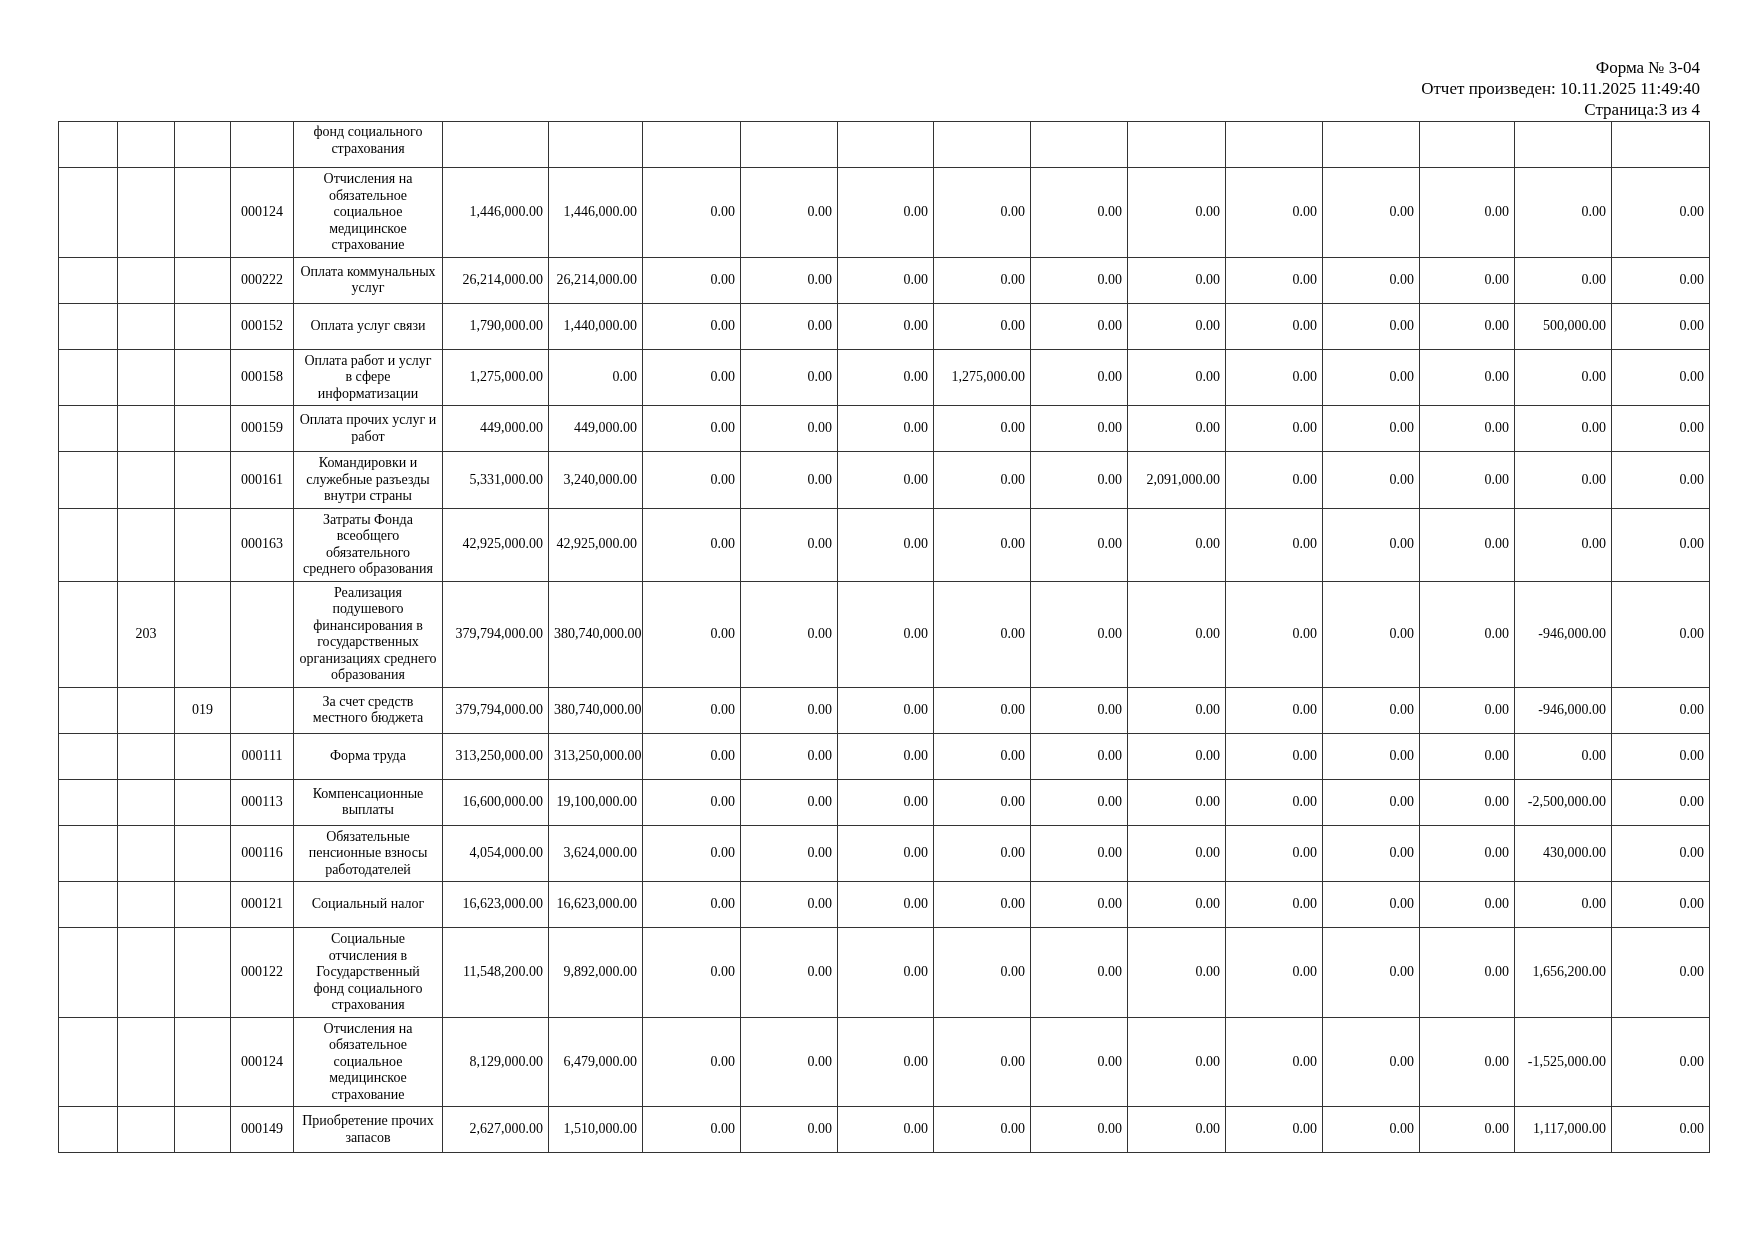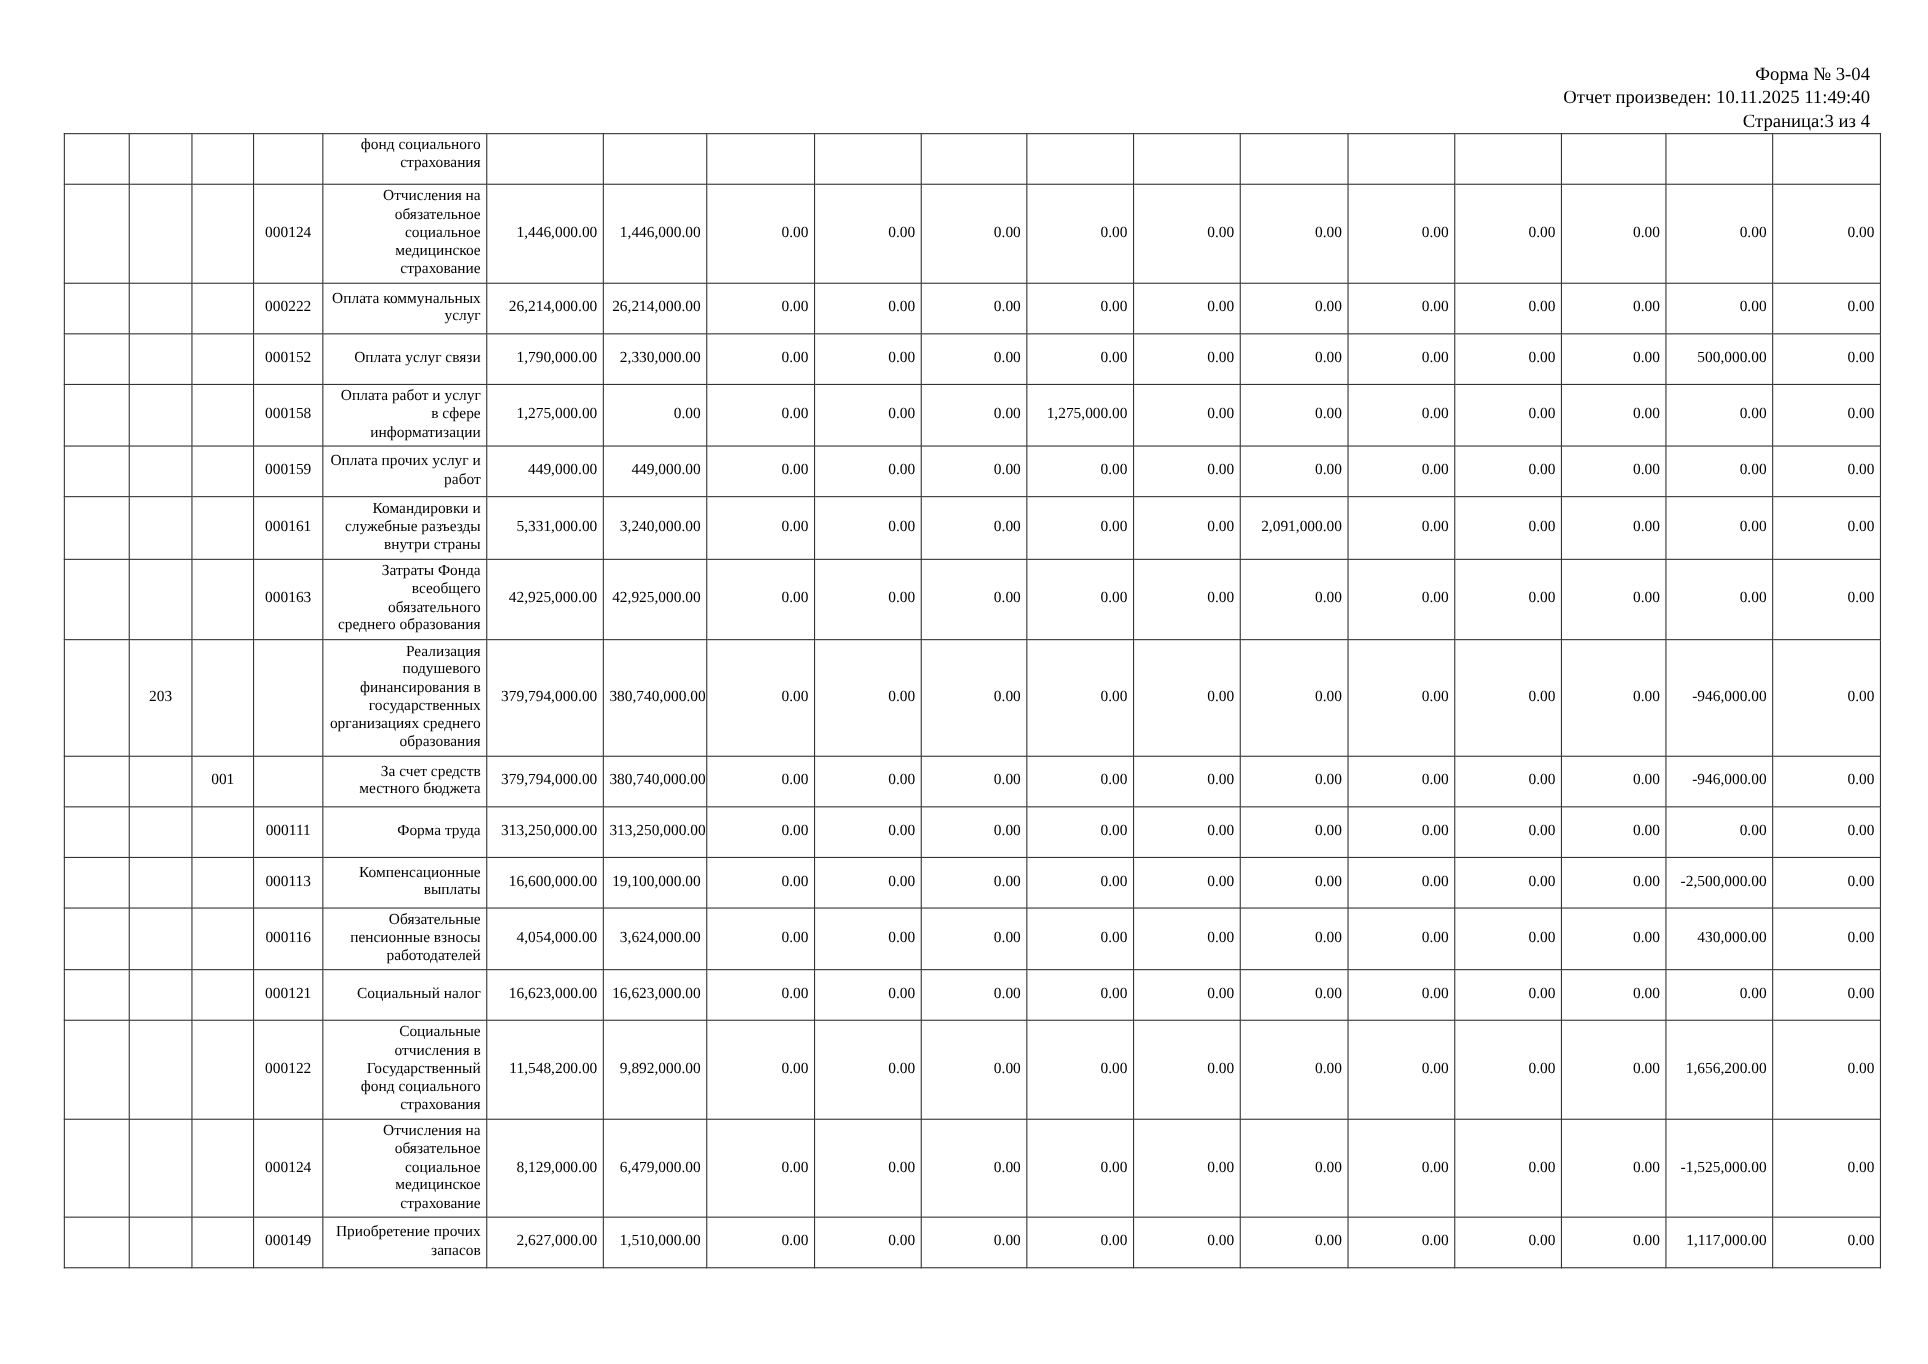--- a/index.html
+++ b/index.html
@@ -32,21 +32,21 @@
   table.report-table td {
     border: 1.5px solid #333;
     font-size: 14px;
     line-height: 16.5px;
     padding: 3px 5px;
     vertical-align: middle;
     overflow: hidden;
   }
   table.report-table tr { height: 46px; }
   td.cell-code { text-align: center; padding: 3px 2px; }
-  td.cell-desc { text-align: right; white-space: pre-line; }
+  td.cell-desc { text-align: center; white-space: pre-line; }
   td.cell-num  { text-align: right; }
   tr.continuation { height: 60px; }
   tr.continuation td.cell-desc { vertical-align: top; padding-top: 2px; }
 </style>
 </head>
 <body>
 
 <div class="page">
 
   <div class="report-header">
@@ -143,21 +143,21 @@
           <td class="cell-num">0.00</td>
           <td class="cell-num">0.00</td>
         </tr>
         <tr>
           <td class="cell-code"></td>
           <td class="cell-code"></td>
           <td class="cell-code"></td>
           <td class="cell-code">000152</td>
           <td class="cell-desc">Оплата услуг связи</td>
           <td class="cell-num">1,790,000.00</td>
-          <td class="cell-num">2,330,000.00</td>
+          <td class="cell-num">1,440,000.00</td>
           <td class="cell-num">0.00</td>
           <td class="cell-num">0.00</td>
           <td class="cell-num">0.00</td>
           <td class="cell-num">0.00</td>
           <td class="cell-num">0.00</td>
           <td class="cell-num">0.00</td>
           <td class="cell-num">0.00</td>
           <td class="cell-num">0.00</td>
           <td class="cell-num">0.00</td>
           <td class="cell-num">500,000.00</td>
@@ -272,21 +272,21 @@
           <td class="cell-num">0.00</td>
           <td class="cell-num">0.00</td>
           <td class="cell-num">0.00</td>
           <td class="cell-num">0.00</td>
           <td class="cell-num">-946,000.00</td>
           <td class="cell-num">0.00</td>
         </tr>
         <tr>
           <td class="cell-code"></td>
           <td class="cell-code"></td>
-          <td class="cell-code">001</td>
+          <td class="cell-code">019</td>
           <td class="cell-code"></td>
           <td class="cell-desc">За счет средств
 местного бюджета</td>
           <td class="cell-num">379,794,000.00</td>
           <td class="cell-num">380,740,000.00</td>
           <td class="cell-num">0.00</td>
           <td class="cell-num">0.00</td>
           <td class="cell-num">0.00</td>
           <td class="cell-num">0.00</td>
           <td class="cell-num">0.00</td>

